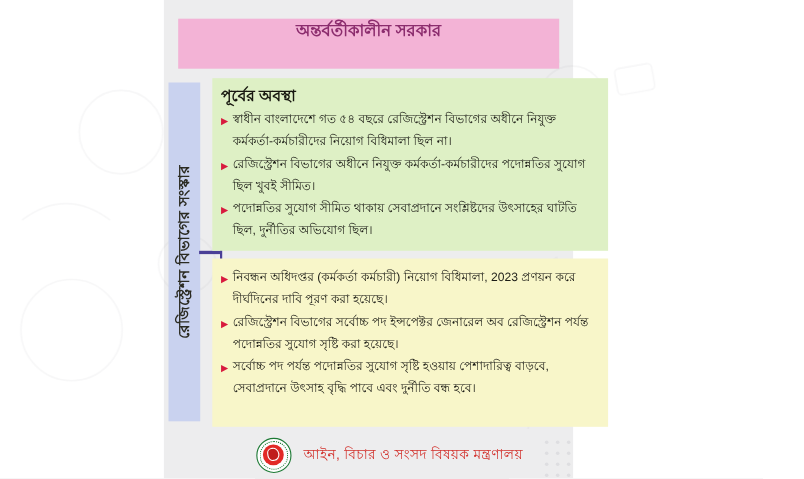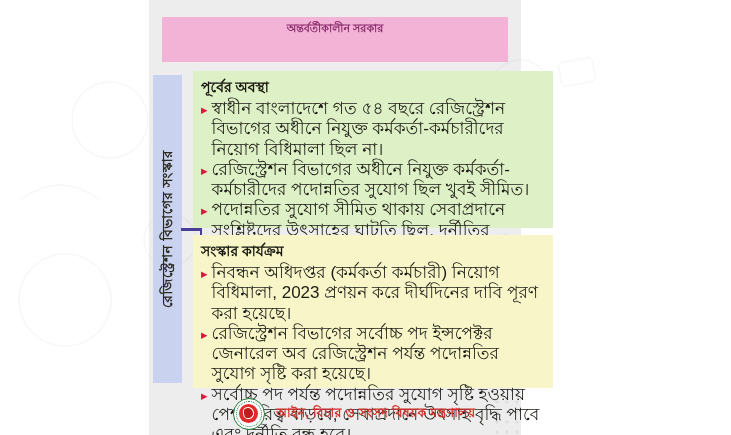--- a/index.html
+++ b/index.html
@@ -20,21 +20,21 @@
   .doodles { position: absolute; left: 0; top: 0; width: 731px; height: 435px; pointer-events: none; }
   
   .header-pink {
     position: absolute;
     left: 162px; top: 17px; width: 346px; height: 45px;
     background: #f3b3d6;
     text-align: center;
     padding-top: 5px;
   }
   .header-line1 {
-    font-size: 11px; font-weight: bold; color: #8c2d6e;
+    font-size: 15px; font-weight: bold; color: #8c2d6e;
     line-height: 13px;
   }
   .header-line2 {
     font-size: 16.5px; font-weight: bold; color: #33142e;
     line-height: 22px;
   }
   
   .strip {
     position: absolute;
     left: 153px; top: 75px; width: 29px; height: 308px;
@@ -74,21 +74,21 @@
     font-size: 14px; font-weight: bold; color: #17170f;
     line-height: 18px; margin-bottom: 3px;
   }
   .bullet { display: flex; align-items: flex-start; }
   .bullet-marker {
     flex: 0 0 auto;
     font-size: 8.5px; color: #d81a3e;
     line-height: 20px; margin-top: 1px; margin-right: 4px;
   }
   .bullet-text {
-    font-size: 17px; color: #1c1c16; line-height: 20.3px;
+    font-size: 11px; color: #1c1c16; line-height: 20.3px;
   }
   
   .footer {
     position: absolute;
     left: 233px; top: 397px; height: 34px;
     display: flex; align-items: center;
   }
   .emblem {
     position: relative;
     width: 32px; height: 32px; border-radius: 50%;
@@ -109,21 +109,21 @@
   .emblem-map {
     position: absolute; left: 4px; top: 3px;
     width: 11px; height: 12px;
     background: #c01c1c;
     border: 1.5px solid #ffffff;
     border-radius: 45% 60% 55% 50%;
     transform: rotate(-8deg);
   }
   .footer-label {
     margin-left: 11px;
-    font-size: 12.5px; font-weight: bold; color: #d2302b;
+    font-size: 12.5px; font-weight: normal; color: #d2302b;
     letter-spacing: 0.3px;
   }
 </style>
 </head>
 <body>
 
 <div class="panel"></div>
 
 <svg class="doodles" viewBox="0 0 731 435">
   <g fill="none" stroke="#8a8a95" stroke-width="1.5" opacity="0.07">
@@ -176,21 +176,20 @@
     <span class="bullet-marker">▶</span>
     <span class="bullet-text">রেজিস্ট্রেশন বিভাগের অধীনে নিযুক্ত কর্মকর্তা-কর্মচারীদের পদোন্নতির সুযোগ ছিল খুবই সীমিত।</span>
   </div>
   <div class="bullet">
     <span class="bullet-marker">▶</span>
     <span class="bullet-text">পদোন্নতির সুযোগ সীমিত থাকায় সেবাপ্রদানে সংশ্লিষ্টদের উৎসাহের ঘাটতি ছিল, দুর্নীতির অভিযোগ ছিল।</span>
   </div>
 </div>
 
 <div class="block block-yellow">
-  <div class="block-title">সংস্কার কার্যক্রম</div>
   <div class="bullet">
     <span class="bullet-marker">▶</span>
     <span class="bullet-text">নিবন্ধন অধিদপ্তর (কর্মকর্তা কর্মচারী) নিয়োগ বিধিমালা, 2023 প্রণয়ন করে দীর্ঘদিনের দাবি পূরণ করা হয়েছে।</span>
   </div>
   <div class="bullet">
     <span class="bullet-marker">▶</span>
     <span class="bullet-text">রেজিস্ট্রেশন বিভাগের সর্বোচ্চ পদ ইন্সপেক্টর জেনারেল অব রেজিস্ট্রেশন পর্যন্ত পদোন্নতির সুযোগ সৃষ্টি করা হয়েছে।</span>
   </div>
   <div class="bullet">
     <span class="bullet-marker">▶</span>

